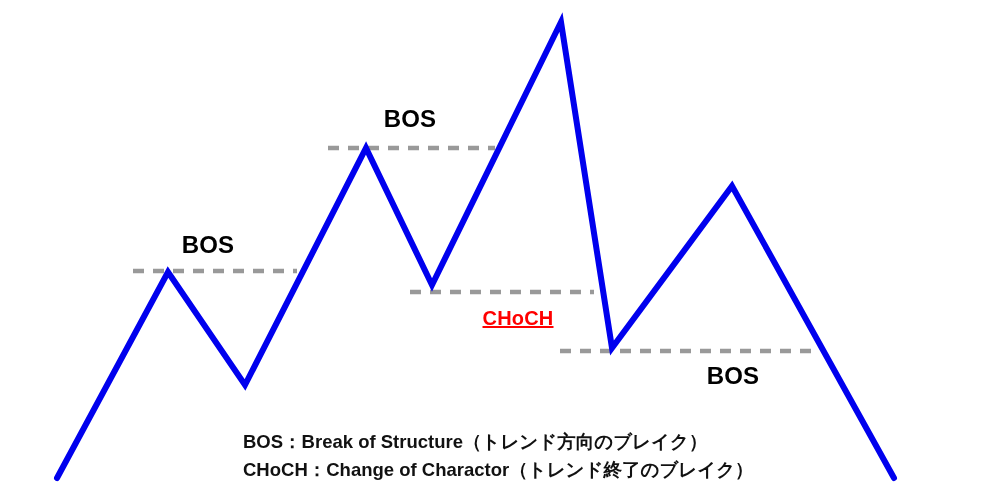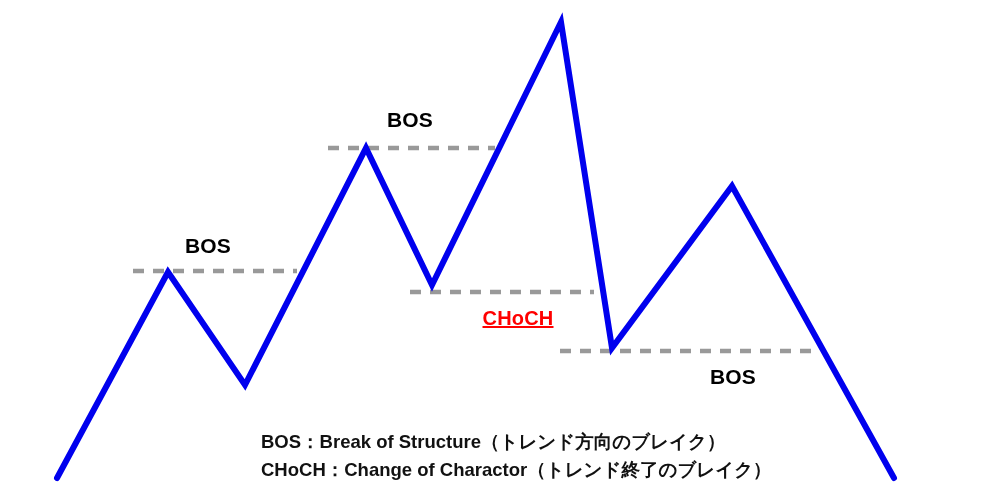--- a/index.html
+++ b/index.html
@@ -21,34 +21,34 @@
     position: absolute;
     left: 0;
     top: 0;
     width: 1000px;
     height: 500px;
   }
   .annot-label {
     position: absolute;
     font-family: "Liberation Sans", sans-serif;
     font-weight: bold;
-    font-size: 21px;
+    font-size: 24px;
     line-height: 1;
     white-space: nowrap;
     color: #000000;
     letter-spacing: 0.2px;
   }
   .annot-label.choch {
     color: #ff0000;
     font-size: 20px;
     text-decoration: underline;
   }
   #legend {
     position: absolute;
-    left: 261px;
+    left: 243px;
     top: 428px;
     font-family: "Liberation Sans", sans-serif;
     font-size: 18.5px;
     font-weight: bold;
     color: #111111;
     line-height: 1.52;
     white-space: nowrap;
   }
   #legend div {
     letter-spacing: 0px;

